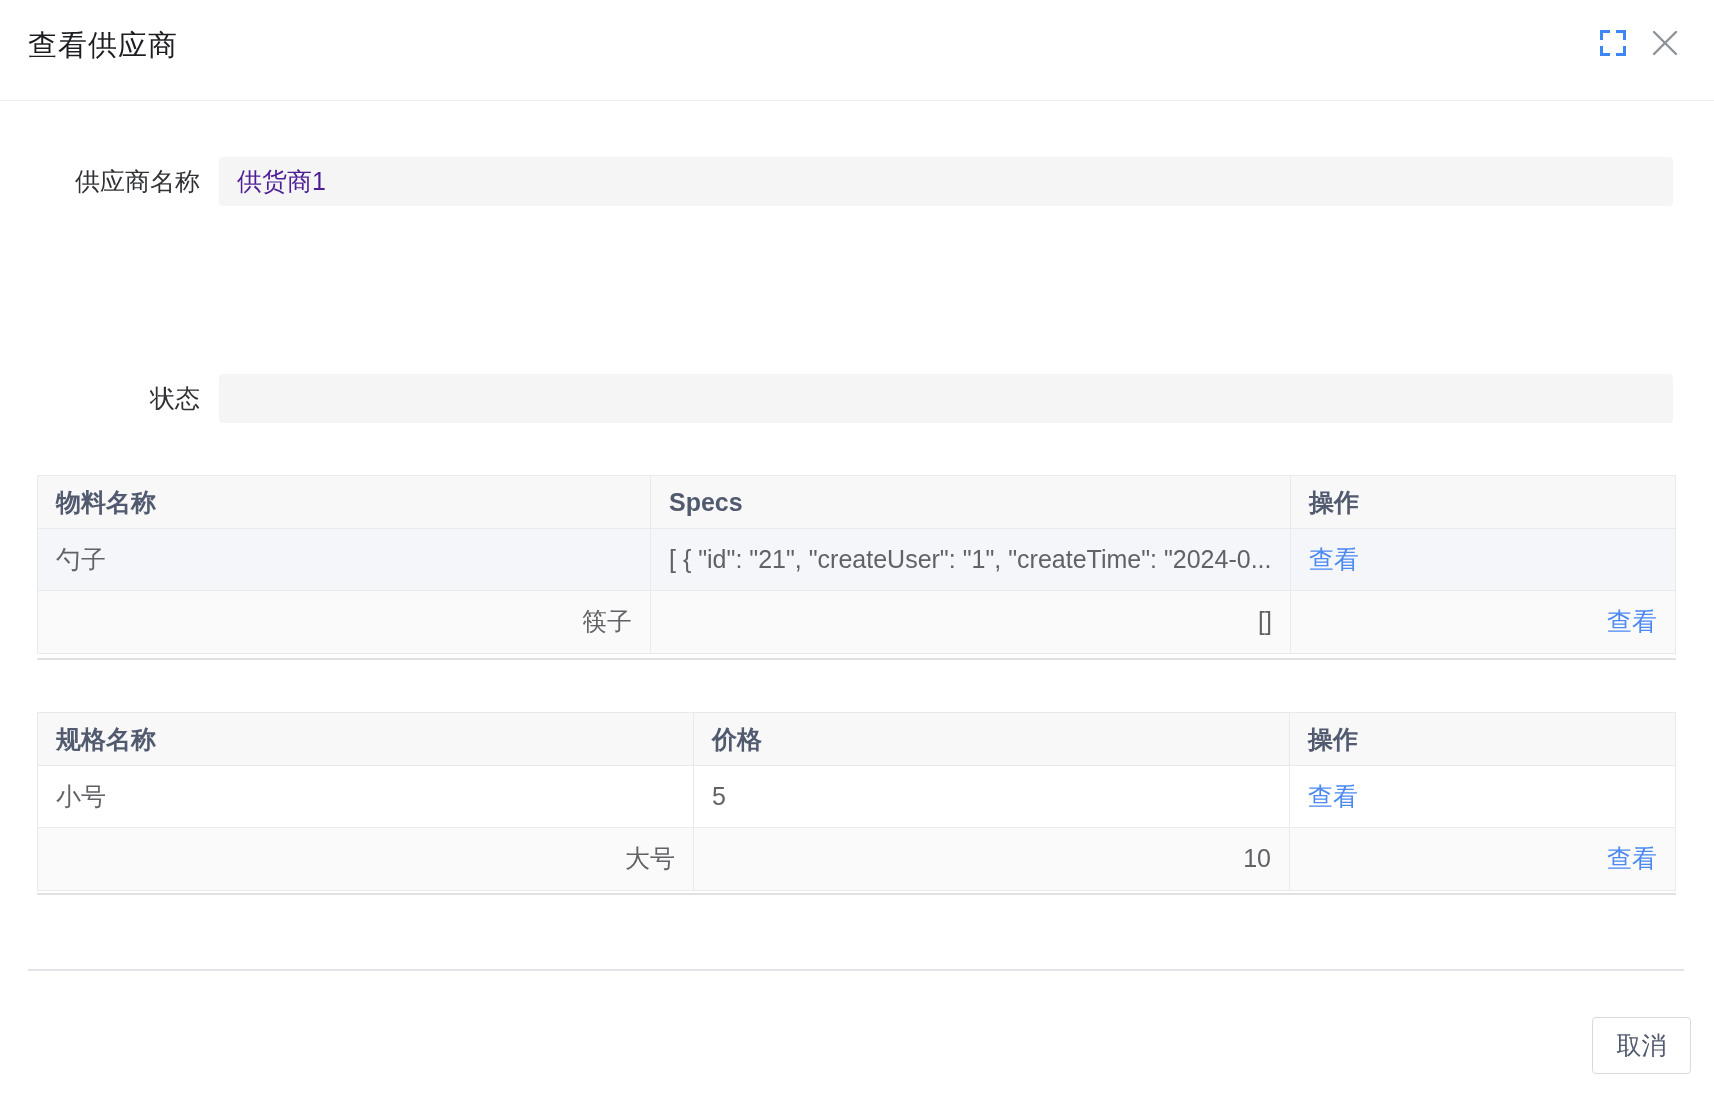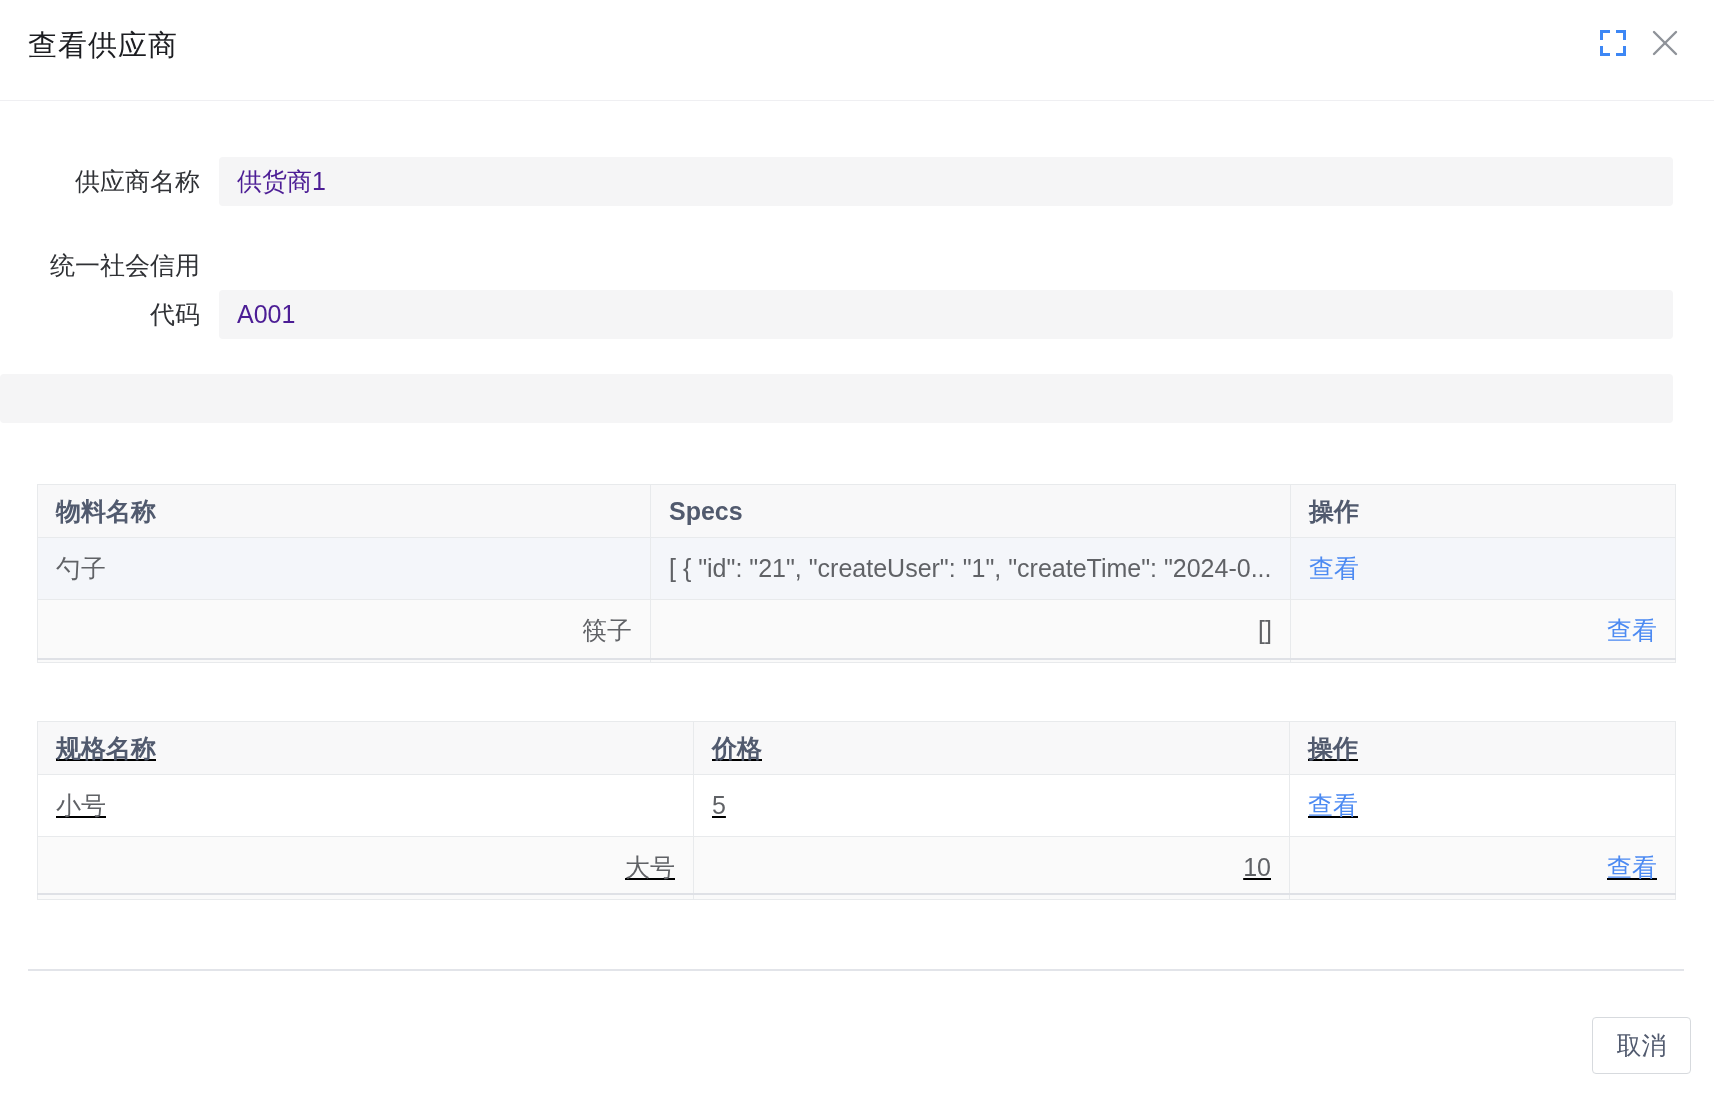--- a/index.html
+++ b/index.html
@@ -74,24 +74,23 @@
   }
 
   
   .data-table {
     position: absolute;
     left: 37px;
     width: 1639px;
     border: 1px solid #e8eaec;
     display: grid;
     background: #5eead4;
-    margin-top: 9px;
   }
   .t-materials { top: 475px; grid-template-columns: 613px 640px auto; }
-  .t-specs     { top: 712px; grid-template-columns: 656px 596px auto; text-decoration: underline; }
+  .t-specs     { top: 712px; grid-template-columns: 656px 596px auto; }
   .th {
     background: #f8f8f9;
     font-size: 25px;
     font-weight: 700;
     color: #515a6e;
     line-height: 53px;
     height: 53px;
     padding: 0 18px;
     border-bottom: 1px solid #e8eaec;
     white-space: nowrap;
@@ -168,25 +167,22 @@
         <path d="M26 4 L4 26"></path>
       </svg>
     </span>
   </div>
   <div class="header-divider"></div>
 
   <div class="field field-1">
     <div class="field-label">供应商名称</div>
     <input class="field-input" readonly="" value="供货商1" style="">
   </div>
-  <div class="field field-2">
-    <div class="field-label">统一社会信用代码</div>
-    <input class="field-input" readonly="" value="A001" style="">
-  </div>
   <div class="field field-3">
+    <div class="field-label">状态</div>
     <input class="field-input" readonly="" value="" style="">
   </div>
 
   <div class="data-table t-materials">
     <div class="th c-border">物料名称</div>
     <div class="th c-border">Specs</div>
     <div class="th">操作</div>
 
     <div class="td c-border bg-hover">勺子</div>
     <div class="td c-border bg-hover">[ { "id": "21", "createUser": "1", "createTime": "2024-0...</div>

